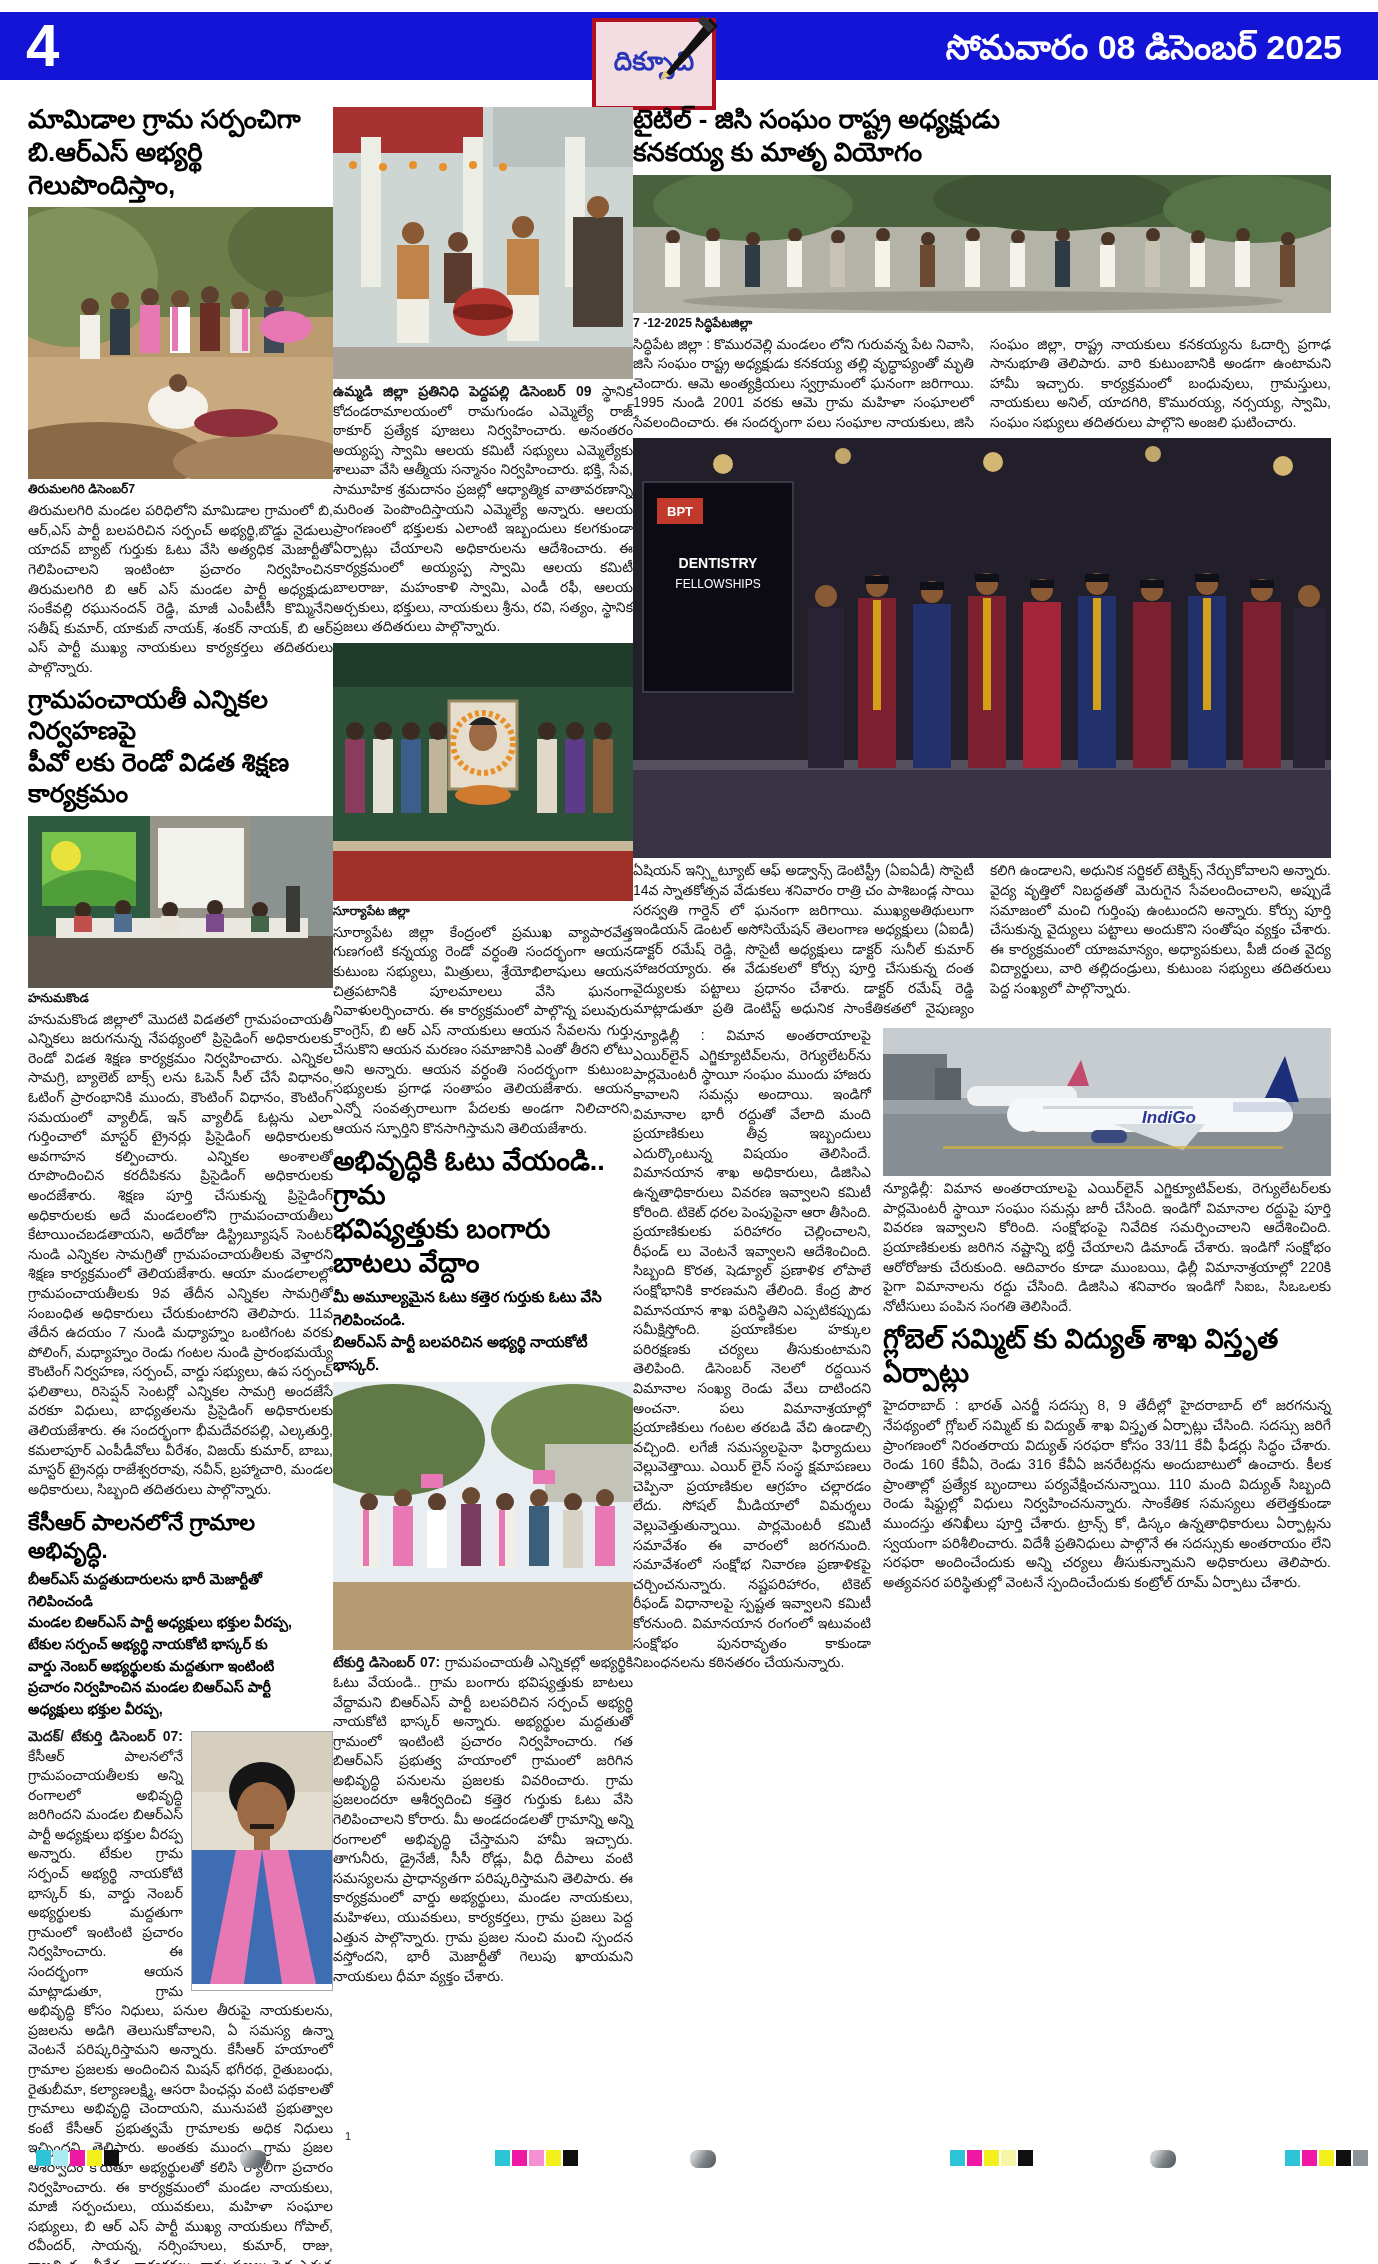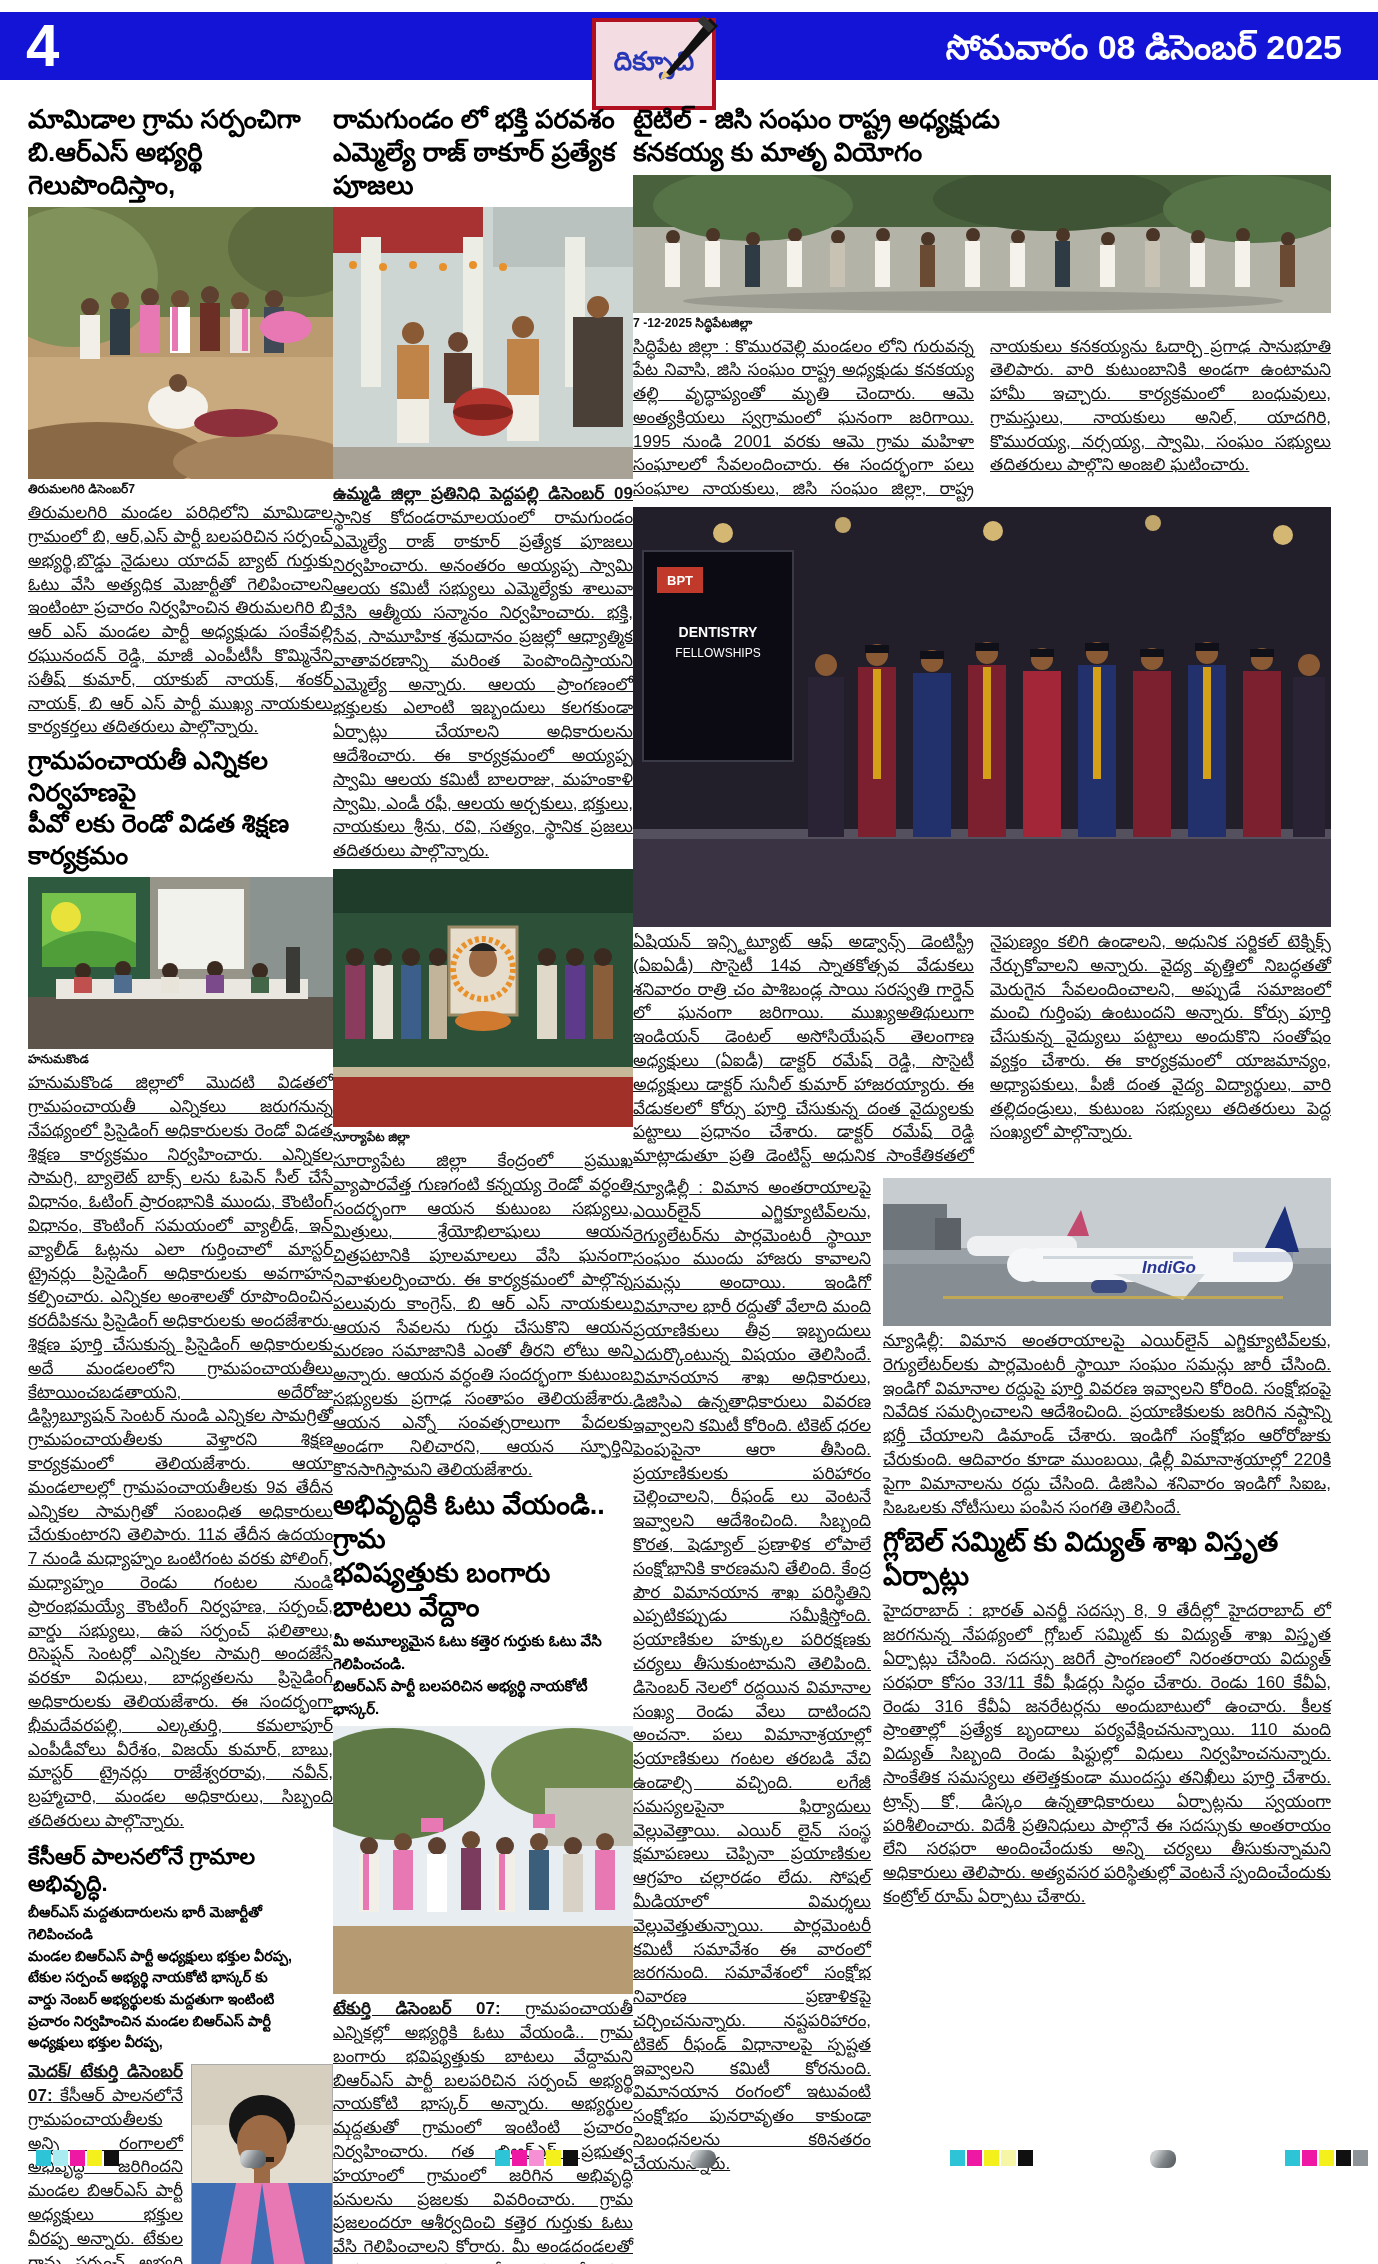--- a/index.html
+++ b/index.html
@@ -19,21 +19,21 @@
   .col2{width:300px;flex:none;}
   .col3{width:698px;flex:none;}
   .hl{font-weight:700;color:#000;white-space:pre-line;line-height:1.26;margin:0 0 6px 0;}
   .hl-a{font-size:26px;}
   .hl-b{font-size:25px;}
   .hl-c{font-size:29px;}
   .hl-d{font-size:27px;}
   .hl-e{font-size:22px;margin:10px 0 4px;}
   .hl-f{font-size:26px;}
   .hl-g{font-size:27px;}
-  .bt{font-size:17px;line-height:1.4;text-align:justify;color:#141414;margin:2px 0 6px;text-decoration:underline;}
+  .bt{font-size:14px;line-height:1.4;text-align:justify;color:#141414;margin:2px 0 6px;}
   .bt2{columns:2;column-gap:16px;}
   .cap{font-size:12.2px;font-weight:700;color:#111;margin:3px 0 2px;}
   .dl{font-weight:700;}
   .sub{font-size:15px;font-weight:700;line-height:1.5;white-space:pre-line;margin:4px 0 6px;}
   .intro{font-size:14.3px;font-weight:700;line-height:1.52;white-space:pre-line;margin:2px 0 6px;}
   .ph{display:block;margin:4px 0 3px;line-height:0;border-radius:32px;}
   .ph svg{display:block;}
   .inset{float:right;margin:4px 0 4px 8px;border:1px solid #aaa;}
   .c3row{display:flex;gap:12px;margin-top:4px;}
   .c3left{width:238px;flex:none;}
@@ -162,22 +162,20 @@
             </svg>
           </span>
           <span class="dl">మెదక్/ టేకుర్తి డిసెంబర్ 07:</span>
           <span>కేసీఆర్ పాలనలోనే గ్రామపంచాయతీలకు అన్ని రంగాలలో అభివృద్ధి జరిగిందని మండల బిఆర్ఎస్ పార్టీ అధ్యక్షులు భక్తుల వీరప్ప అన్నారు. టేకుల గ్రామ సర్పంచ్ అభ్యర్థి నాయకోటి భాస్కర్ కు, వార్డు నెంబర్ అభ్యర్థులకు మద్దతుగా గ్రామంలో ఇంటింటి ప్రచారం నిర్వహించారు. ఈ సందర్భంగా ఆయన మాట్లాడుతూ, గ్రామ అభివృద్ధి కోసం నిధులు, పనుల తీరుపై నాయకులను, ప్రజలను అడిగి తెలుసుకోవాలని, ఏ సమస్య ఉన్నా వెంటనే పరిష్కరిస్తామని అన్నారు. కేసీఆర్ హయాంలో గ్రామాల ప్రజలకు అందించిన మిషన్ భగీరథ, రైతుబంధు, రైతుబీమా, కల్యాణలక్ష్మి, ఆసరా పింఛన్లు వంటి పథకాలతో గ్రామాలు అభివృద్ధి చెందాయని, మునుపటి ప్రభుత్వాల కంటే కేసీఆర్ ప్రభుత్వమే గ్రామాలకు అధిక నిధులు ఇచ్చిందని తెలిపారు. అంతకు ముందు గ్రామ ప్రజల ఆశీర్వాదం కోరుతూ అభ్యర్థులతో కలిసి ర్యాలీగా ప్రచారం నిర్వహించారు. ఈ కార్యక్రమంలో మండల నాయకులు, మాజీ సర్పంచులు, యువకులు, మహిళా సంఘాల సభ్యులు, బి ఆర్ ఎస్ పార్టీ ముఖ్య నాయకులు గోపాల్, రవీందర్, సాయన్న, నర్సింహులు, కుమార్, రాజు, రాజలింగం, వీరేశం, కార్యకర్తలు, గ్రామ ప్రజలు పెద్ద ఎత్తున పాల్గొని అభ్యర్థులను భారీ మెజార్టీతో గెలిపించాలని కోరారు. మండల వ్యాప్తంగా అన్ని గ్రామాలలో బిఆర్ఎస్ బలపరిచిన అభ్యర్థుల తరఫున విస్తృత ప్రచారం కొనసాగుతోందని, ప్రజల నుంచి మంచి స్పందన వస్తోందని నాయకులు తెలిపారు.</span>
         </p>
       </article>
     </section>
 
     <section class="col2">
       <article>
-        <h2 class="hl hl-a">రామగుండం లో భక్తి పరవశం
-ఎమ్మెల్యే రాజ్ ఠాకూర్ ప్రత్యేక పూజలు</h2>
         <div class="ph">
           <svg viewBox="0 0 300 272" width="300" height="272" preserveAspectRatio="none">
             <rect width="300" height="272" fill="#cdd6d2"></rect>
             <rect width="150" height="46" fill="#a83232"></rect>
             <rect x="160" width="140" height="60" fill="#b9c2be"></rect>
             <rect x="28" y="30" width="20" height="150" fill="#eceee6"></rect>
             <rect x="130" y="30" width="20" height="150" fill="#eceee6"></rect>
             <rect x="232" y="30" width="20" height="150" fill="#eceee6"></rect>
             <circle cx="20" cy="58" r="4" fill="#e8912a"></circle>
               <circle cx="50" cy="60" r="4" fill="#e8912a"></circle>

